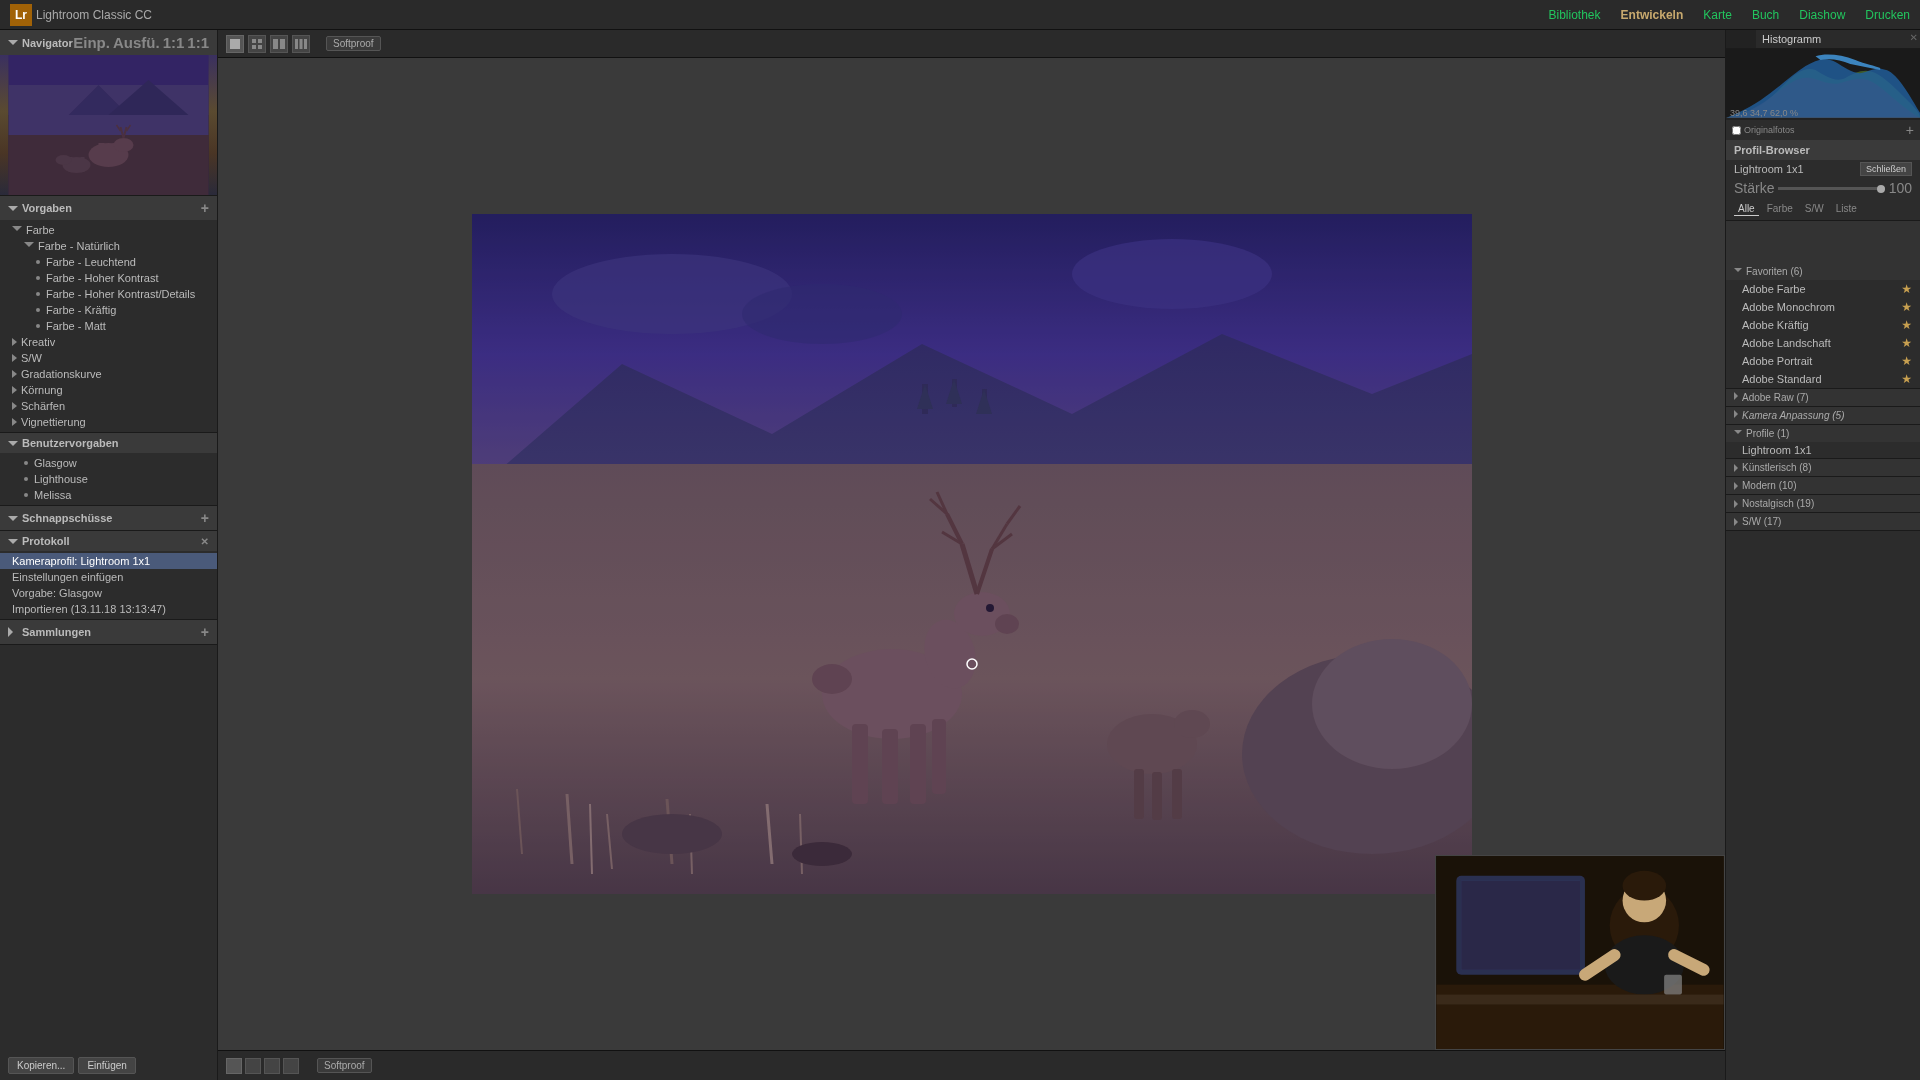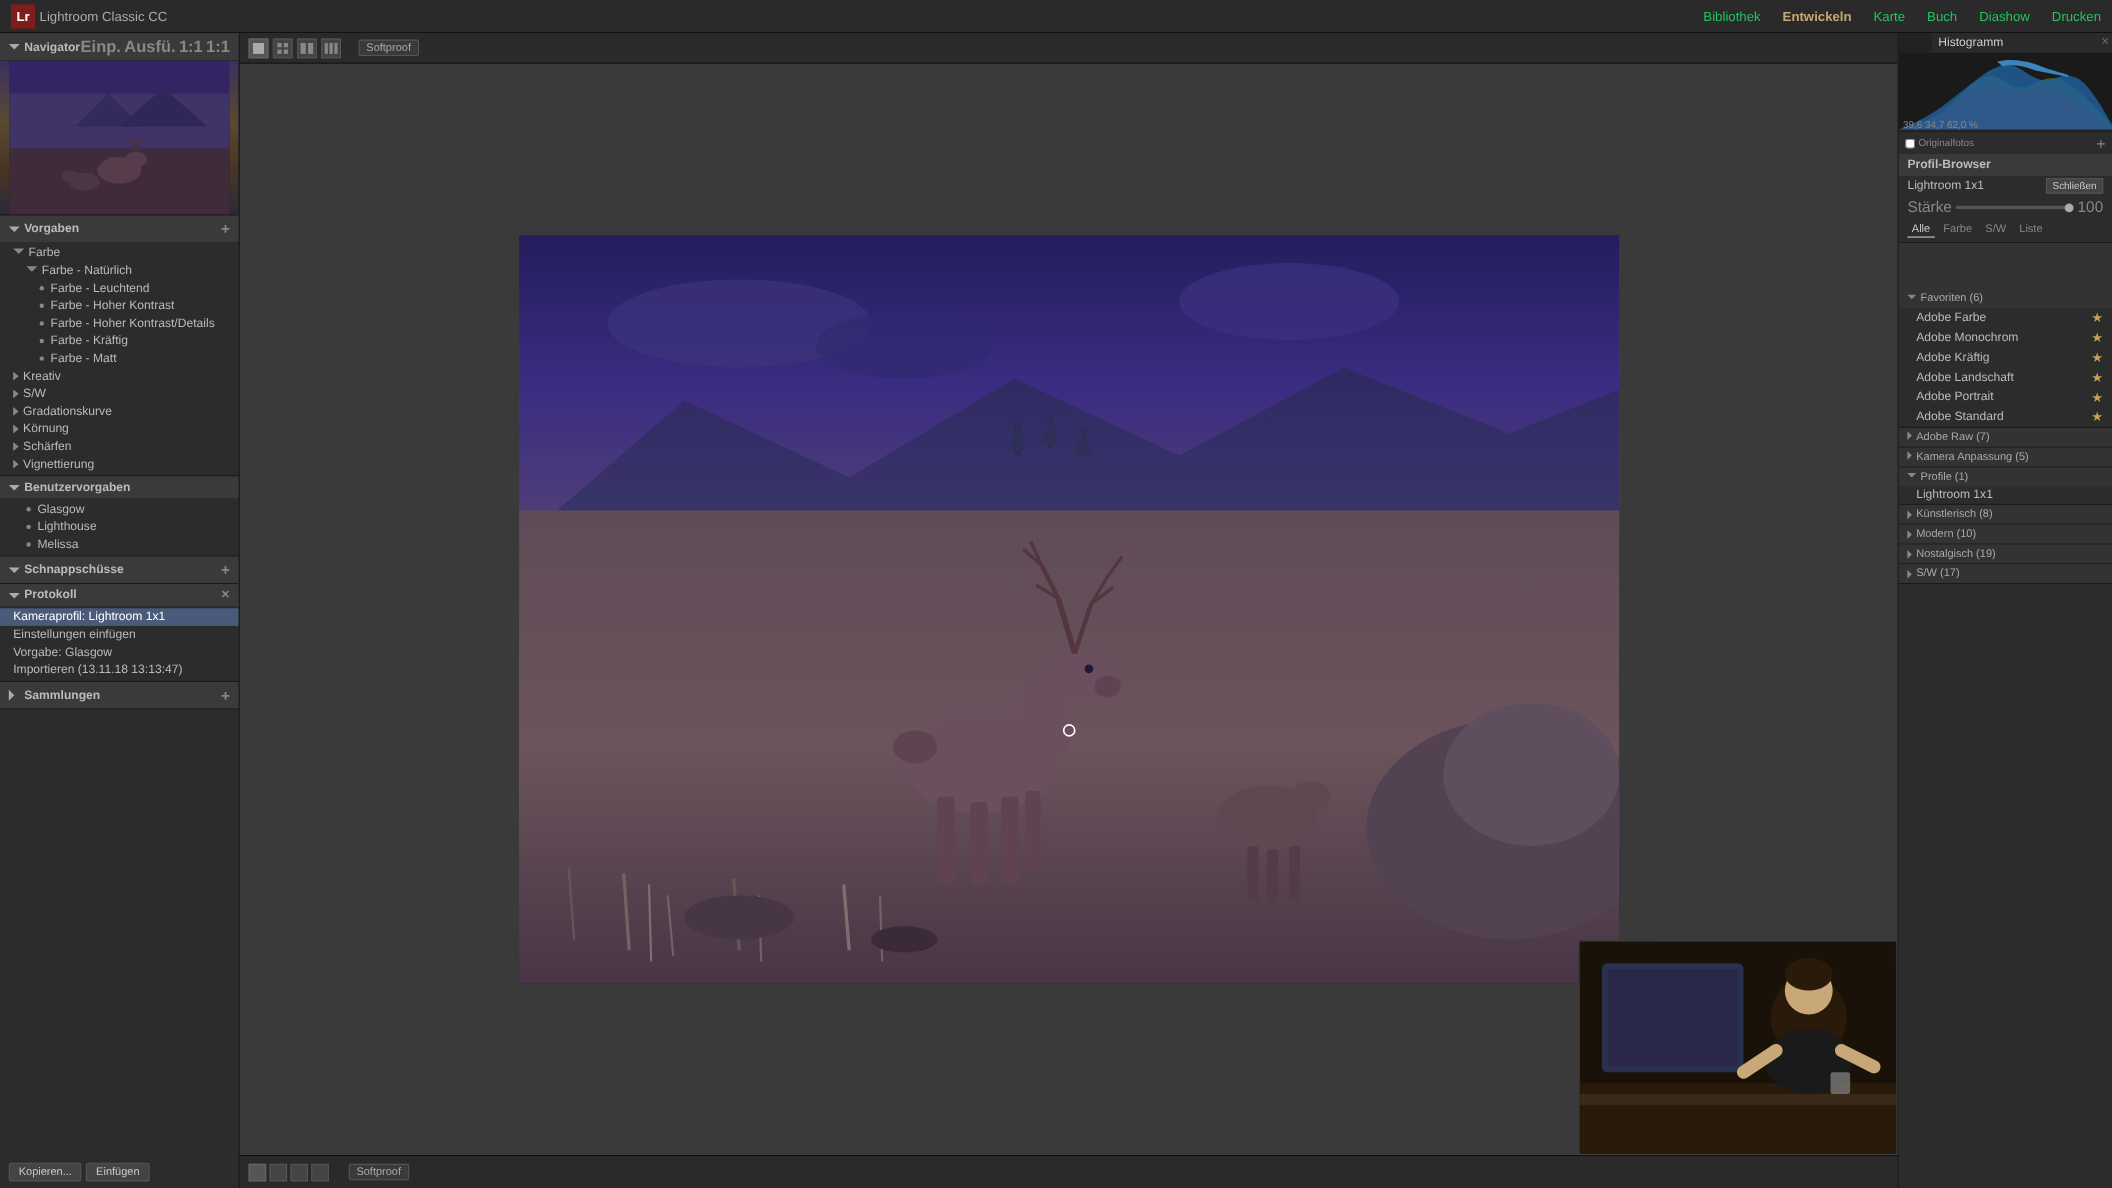--- a/index.html
+++ b/index.html
@@ -26,21 +26,21 @@
       flex-shrink: 0;
     }
     #topbar .lr-logo {
       display: flex;
       align-items: center;
       margin-right: 8px;
     }
     #topbar .lr-logo .lr-icon {
       width: 22px;
       height: 22px;
-      background: #7f1d1d;
+      background: #a16207;
       display: flex;
       align-items: center;
       justify-content: center;
       font-size: 12px;
       font-weight: bold;
       color: white;
       margin-right: 4px;
     }
     #topbar .app-name {
       font-size: 12px;
@@ -949,21 +949,21 @@
       <div class="profile-group-header">
         <div style="display:flex;align-items:flex-start;gap:4px;">
           <div class="tri-sm"></div>
           <span>Adobe Raw (7)</span>
         </div>
       </div>
     </div>
 
     <div class="profile-group">
       <div class="profile-group-header">
-        <div style="display:flex;align-items:flex-start;gap:4px;">
+        <div style="display:flex;align-items:flex-start;gap:4px;font-style:italic;">
           <div class="tri-sm"></div>
           <span>Kamera Anpassung (5)</span>
         </div>
       </div>
     </div>
 
     <div class="profile-group">
       <div class="profile-group-header">
         <div style="display:flex;align-items:center;gap:4px;">
           <div class="tri-sm open"></div>

